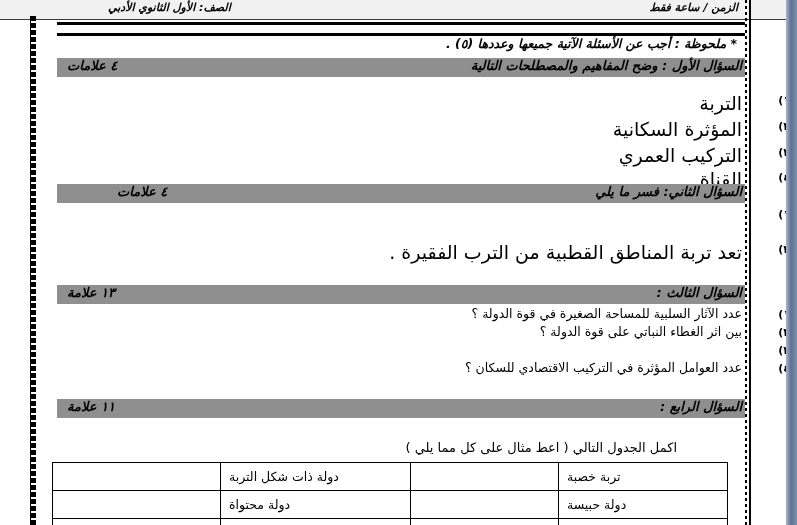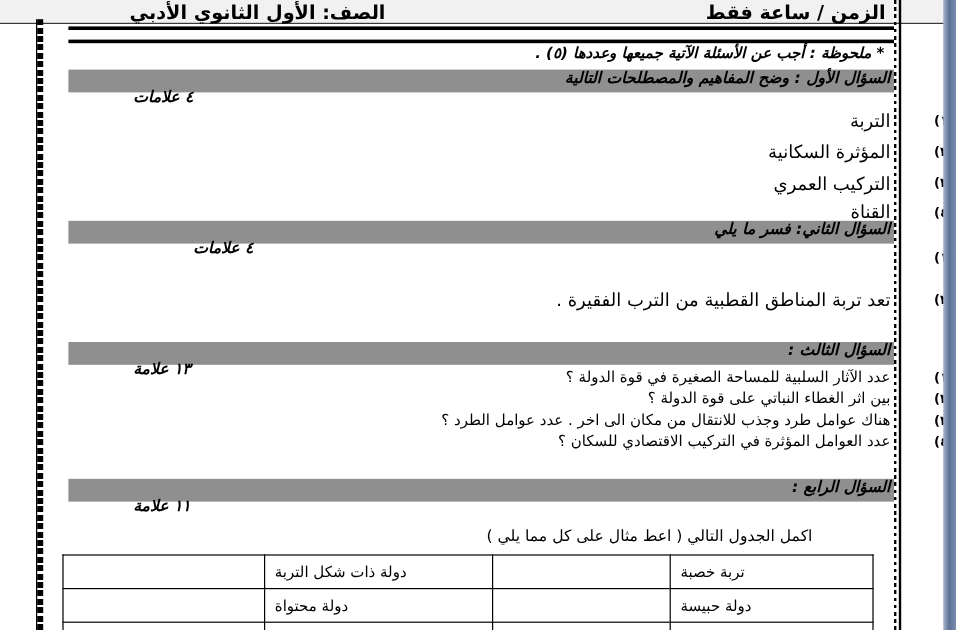--- a/index.html
+++ b/index.html
@@ -1,21 +1,21 @@
 <!DOCTYPE html>
 <html lang="ar" dir="rtl"><head>
 <meta charset="utf-8">
 <style>
   html,body{margin:0;padding:0;}
   body{font-family:"DejaVu Sans",sans-serif;background:#fff;}
   .page{position:relative;width:797px;height:525px;background:#fff;overflow:hidden;direction:rtl;}
 
   
   .top-band{position:absolute;left:0;top:0;width:797px;height:19px;background:#f1f1f1;border-bottom:1px solid #3a3a3a;}
-  .top-band .lbl{position:absolute;top:1px;font-size:16px;font-weight:bold;color:#000;white-space:nowrap;}
+  .top-band .lbl{position:absolute;top:1px;font-size:11px;font-weight:bold;font-style:italic;color:#000;white-space:nowrap;}
   .time-lbl{right:59px;text-align:center;}
   .class-lbl{left:108px;}
 
   
   .dbl-line{position:absolute;left:57px;top:22px;width:688px;height:8px;border-top:3px solid #000;border-bottom:3px solid #000;}
 
   
   .left-border{position:absolute;left:30px;top:16px;width:5px;height:509px;
     background:repeating-linear-gradient(180deg,#000 0 5px,#fff 5px 7px);border-left:1px solid #000;}
   .right-dotted{position:absolute;left:745px;top:0;width:2px;height:525px;
@@ -26,26 +26,26 @@
   .scroll-strip{position:absolute;left:786px;top:0;width:11px;height:525px;z-index:5;
     background:linear-gradient(90deg,#aab7ca 0%,#5d7195 45%,#7d90af 100%);}
 
   
   .note{position:absolute;right:60px;top:36px;font-size:12.5px;font-weight:bold;font-style:italic;white-space:nowrap;}
 
   
   .qbar{position:absolute;left:57px;width:689px;height:19px;background:#8f8f8f;font-size:13px;
     font-weight:bold;font-style:italic;color:#000;}
   .qbar .t{position:absolute;right:4px;top:0;white-space:nowrap;}
-  .qbar .m{position:absolute;left:10px;top:16px;white-space:nowrap;margin-left:44px;}
+  .qbar .m{position:absolute;left:10px;top:0;white-space:nowrap;}
   .qbar .m.ind{left:60px;}
   .bar-q1{top:58px;} .bar-q2{top:184px;} .bar-q3{top:285px;} .bar-q4{top:399px;}
 
   
-  .item{position:absolute;right:55px;font-size:15px;white-space:nowrap;color:#000;}
+  .item{position:absolute;right:55px;font-size:19px;white-space:nowrap;color:#000;}
   .item.bold{font-weight:normal;font-size:12.5px;}
   
   .mnum{position:absolute;right:7px;font-size:11px;font-weight:bold;white-space:nowrap;z-index:1;}
 
   
   .instruction{position:absolute;right:120px;top:440px;font-size:13px;white-space:nowrap;}
 
   
   table.ans{position:absolute;left:52px;top:462px;width:675px;border-collapse:collapse;
     table-layout:fixed;direction:rtl;}
@@ -90,21 +90,20 @@
   <div class="item" style="top:241px">تعد تربة المناطق القطبية من الترب الفقيرة .</div>
   <div class="mnum" style="top:208px">١)</div>
   <div class="mnum" style="top:243px">٢)</div>
 
   <div class="qbar bar-q3">
     <span class="t">السؤال الثالث :</span>
     <span class="m">١٣ علامة</span>
   </div>
   <div class="item bold" style="top:306px">عدد الآثار السلبية للمساحة الصغيرة في قوة الدولة ؟</div>
   <div class="item bold" style="top:324px">بين اثر الغطاء النباتي على قوة الدولة ؟</div>
-  <div class="item bold" style="top:342px">هناك عوامل طرد وجذب للانتقال من مكان الى اخر . عدد عوامل الطرد ؟</div>
   <div class="item bold" style="top:360px">عدد العوامل المؤثرة في التركيب الاقتصادي للسكان ؟</div>
   <div class="mnum" style="top:308px">١)</div>
   <div class="mnum" style="top:326px">٢)</div>
   <div class="mnum" style="top:344px">٣)</div>
   <div class="mnum" style="top:362px">٤)</div>
 
   <div class="qbar bar-q4">
     <span class="t">السؤال الرابع :</span>
     <span class="m">١١ علامة</span>
   </div>

